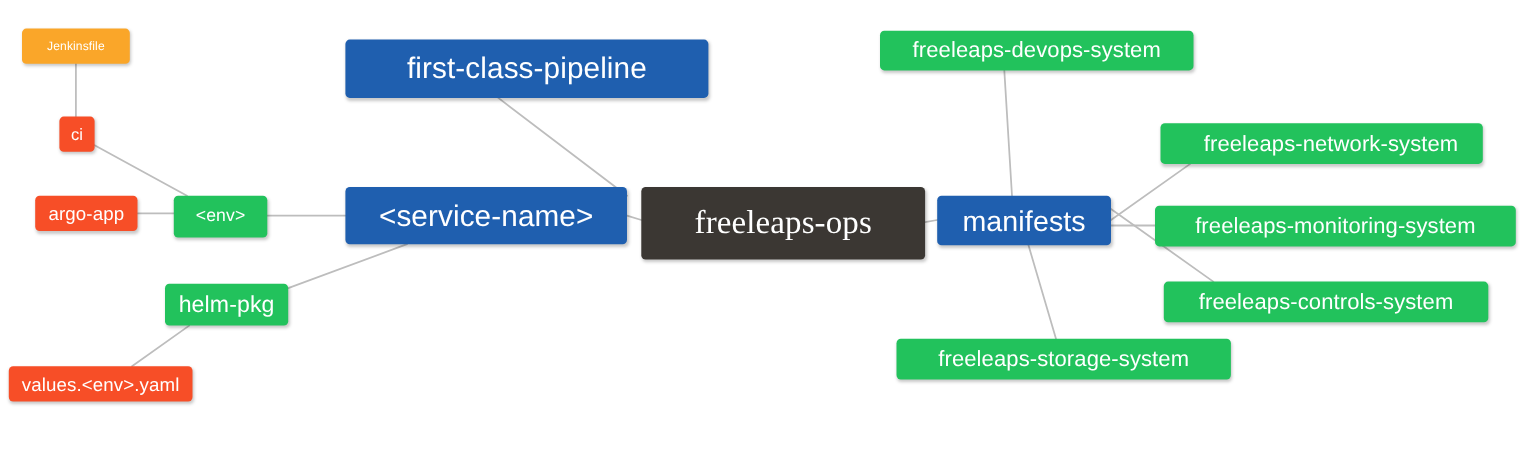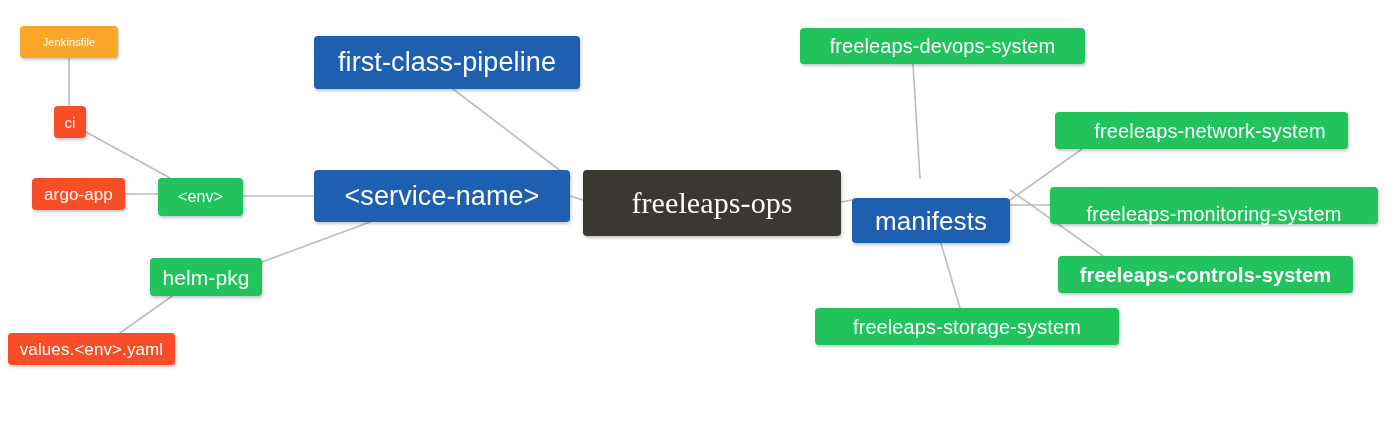--- a/index.html
+++ b/index.html
@@ -67,24 +67,24 @@
       <line x1="1010" y1="190" x2="1103" y2="256" stroke="#bdbdbd" stroke-width="1.6" stroke-linecap="round"></line>
       <line x1="935" y1="223" x2="960" y2="308" stroke="#bdbdbd" stroke-width="1.6" stroke-linecap="round"></line>
     </svg>
   <div id="node-layer">
       <div class="node" style="left: 583px; top: 170px; width: 258px; height: 66px; background: rgb(59, 55, 51); font-size: 30px; font-family: Liberation Serif, serif;">
         <span class="node-label">freeleaps-ops</span>
       </div>
       <div class="node" style="left: 314px; top: 170px; width: 256px; height: 52px; background: rgb(31, 95, 175); font-size: 27px; text-align: right;">
         <span class="node-label">&lt;service-name&gt;</span>
       </div>
-      <div class="node" style="left: 852px; top: 178px; width: 158px; height: 45px; background: rgb(31, 95, 175); font-size: 26px; margin-top: 20px;">
+      <div class="node" style="left: 852px; top: 178px; width: 158px; height: 45px; background: rgb(31, 95, 175); font-size: 26px;">
         <span class="node-label">manifests</span>
       </div>
-      <div class="node" style="left: 314px; top: 36px; width: 266px; height: 53px; background: rgb(31, 95, 175); font-size: 27px;">
+      <div class="node" style="left: 314px; top: 36px; width: 330px; height: 53px; background: rgb(31, 95, 175); font-size: 27px;">
         <span class="node-label">first-class-pipeline</span>
       </div>
       <div class="node" style="left: 158px; top: 178px; width: 85px; height: 38px; background: rgb(34, 194, 92); font-size: 16px;">
         <span class="node-label">&lt;env&gt;</span>
       </div>
       <div class="node" style="left: 150px; top: 258px; width: 112px; height: 38px; background: rgb(34, 194, 92); font-size: 21px;">
         <span class="node-label">helm-pkg</span>
       </div>
       <div class="node" style="left: 54px; top: 106px; width: 32px; height: 32px; background: rgb(247, 78, 39); font-size: 15px;">
         <span class="node-label">ci</span>
@@ -97,23 +97,23 @@
       </div>
       <div class="node" style="left: 8px; top: 333px; width: 167px; height: 32px; background: rgb(247, 78, 39); font-size: 17px;">
         <span class="node-label">values.&lt;env&gt;.yaml</span>
       </div>
       <div class="node" style="left: 800px; top: 28px; width: 285px; height: 36px; background: rgb(34, 194, 92); font-size: 20px;">
         <span class="node-label">freeleaps-devops-system</span>
       </div>
       <div class="node" style="left: 1055px; top: 112px; width: 293px; height: 37px; background: rgb(34, 194, 92); font-size: 20px; padding-left: 17px;">
         <span class="node-label">freeleaps-network-system</span>
       </div>
-      <div class="node" style="left: 1050px; top: 187px; width: 328px; height: 37px; background: rgb(34, 194, 92); font-size: 20px; align-items: flex-end;">
+      <div class="node" style="left: 1050px; top: 187px; width: 328px; height: 37px; background: rgb(34, 194, 92); font-size: 20px;">
         <span class="node-label">freeleaps-monitoring-system</span>
       </div>
-      <div class="node" style="left: 1058px; top: 256px; width: 295px; height: 37px; background: rgb(34, 194, 92); font-size: 20px; font-weight: bold;">
+      <div class="node" style="left: 1058px; top: 256px; width: 295px; height: 37px; background: rgb(34, 194, 92); font-size: 20px;">
         <span class="node-label">freeleaps-controls-system</span>
       </div>
       <div class="node" style="left: 815px; top: 308px; width: 304px; height: 37px; background: rgb(34, 194, 92); font-size: 20px;">
         <span class="node-label">freeleaps-storage-system</span>
       </div>
     </div>
 </div>
 
 </body></html>

